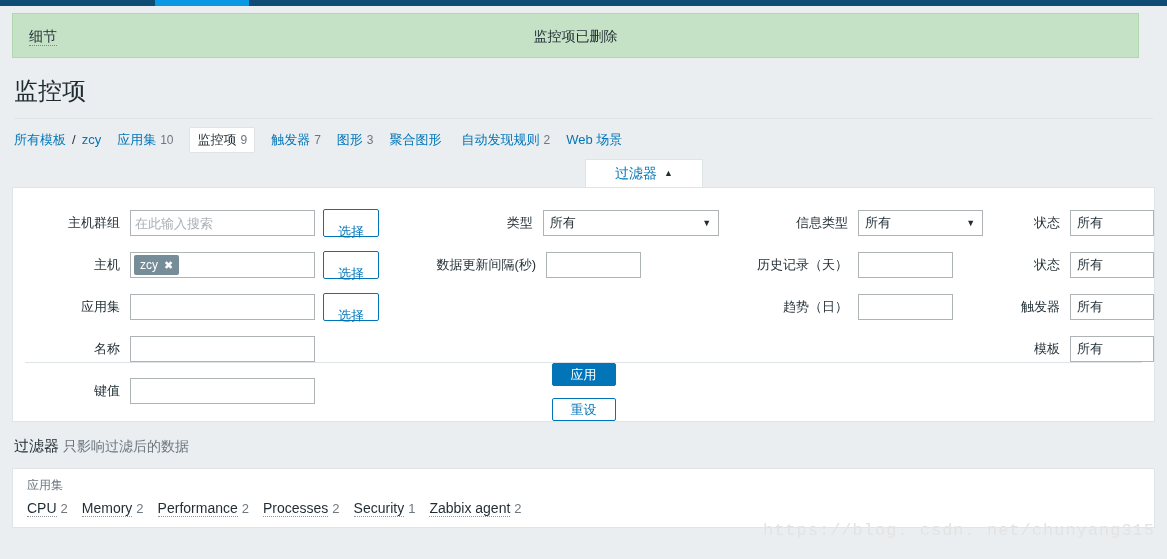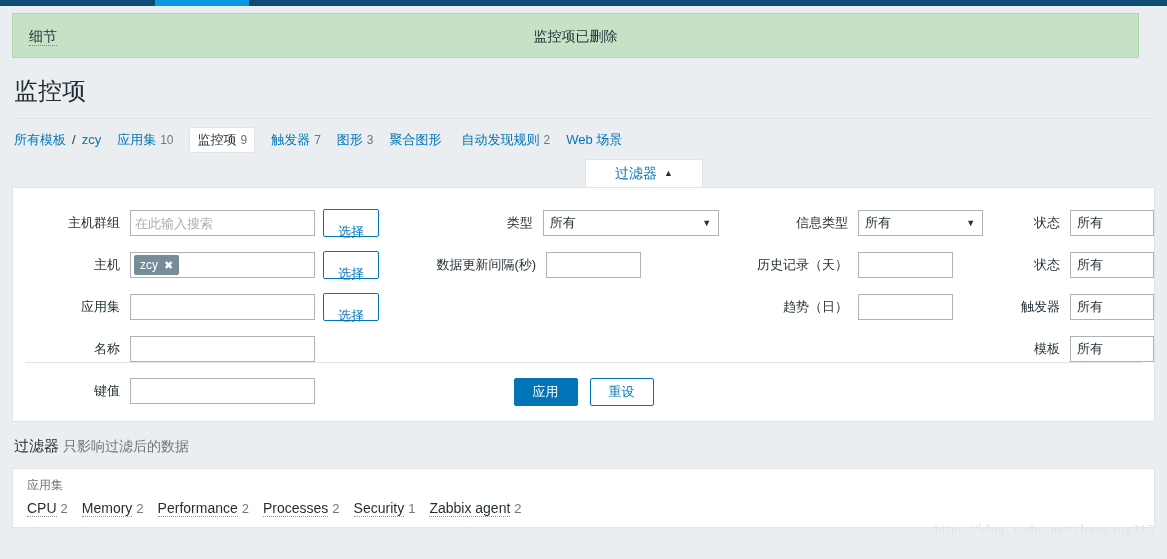--- a/index.html
+++ b/index.html
@@ -252,20 +252,21 @@
     position: absolute;
     left: 12px;
     right: 12px;
     bottom: 0;
     height: 58px;
     border-top: 1px solid #dfe4e7;
     display: flex;
     align-items: center;
     justify-content: center;
     gap: 12px;
+    flex-direction: column;
   }
   .btn-primary {
     background: #0275b8;
     border: 1px solid #0275b8;
     border-radius: 2px;
     color: #fff;
     font-size: 13px;
     font-family: inherit;
     height: 28px;
     padding: 0 18px;
@@ -327,22 +328,22 @@
     color: #6c7780;
     font-size: 13px;
     margin-left: 4px;
   }
 
   
   .watermark {
     position: absolute;
     right: 12px;
     top: 521px;
-    font-family: Liberation Serif, serif;
-    font-size: 13px;
+    font-family: Liberation Mono, monospace;
+    font-size: 17px;
     color: #e3e3e3;
     letter-spacing: 1px;
     white-space: nowrap;
     pointer-events: none;
   }
 </style>
 </head>
 <body>
 
 <div class="topbar">

